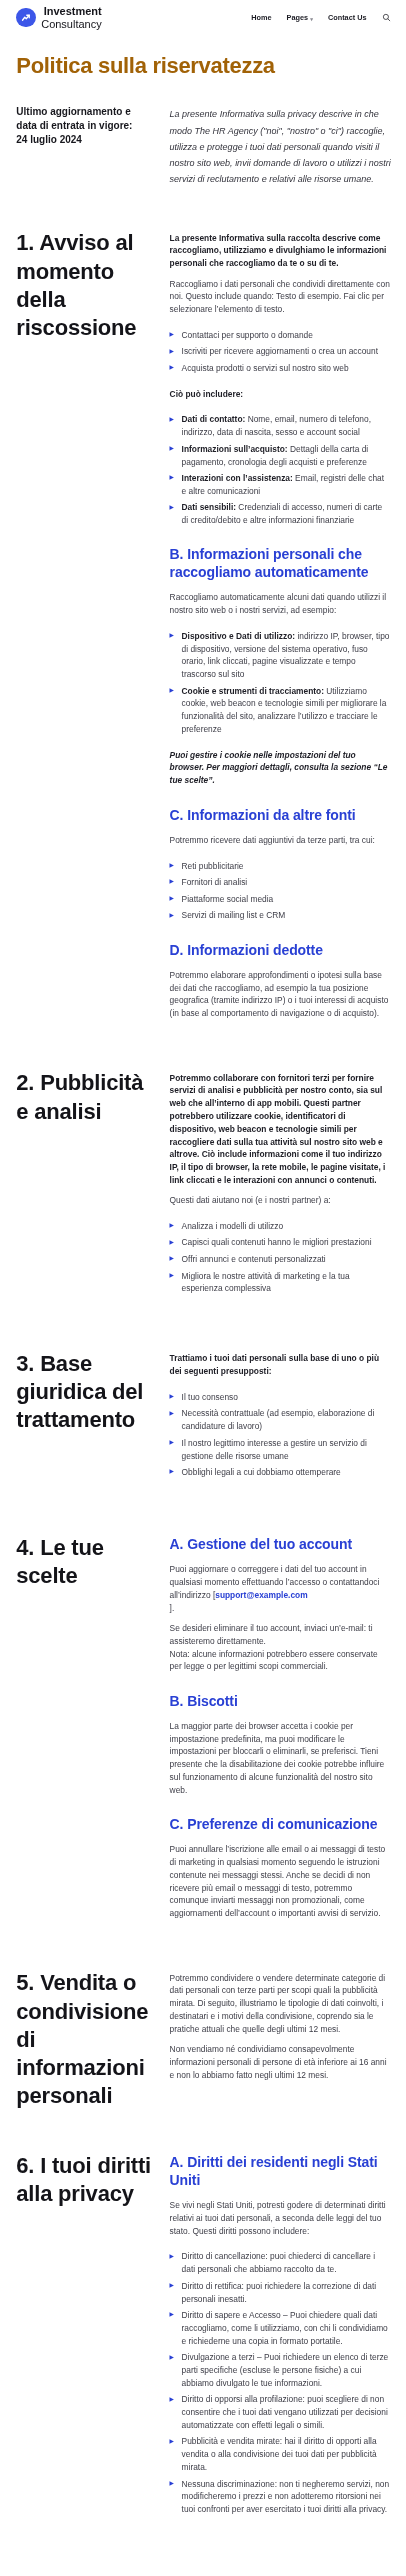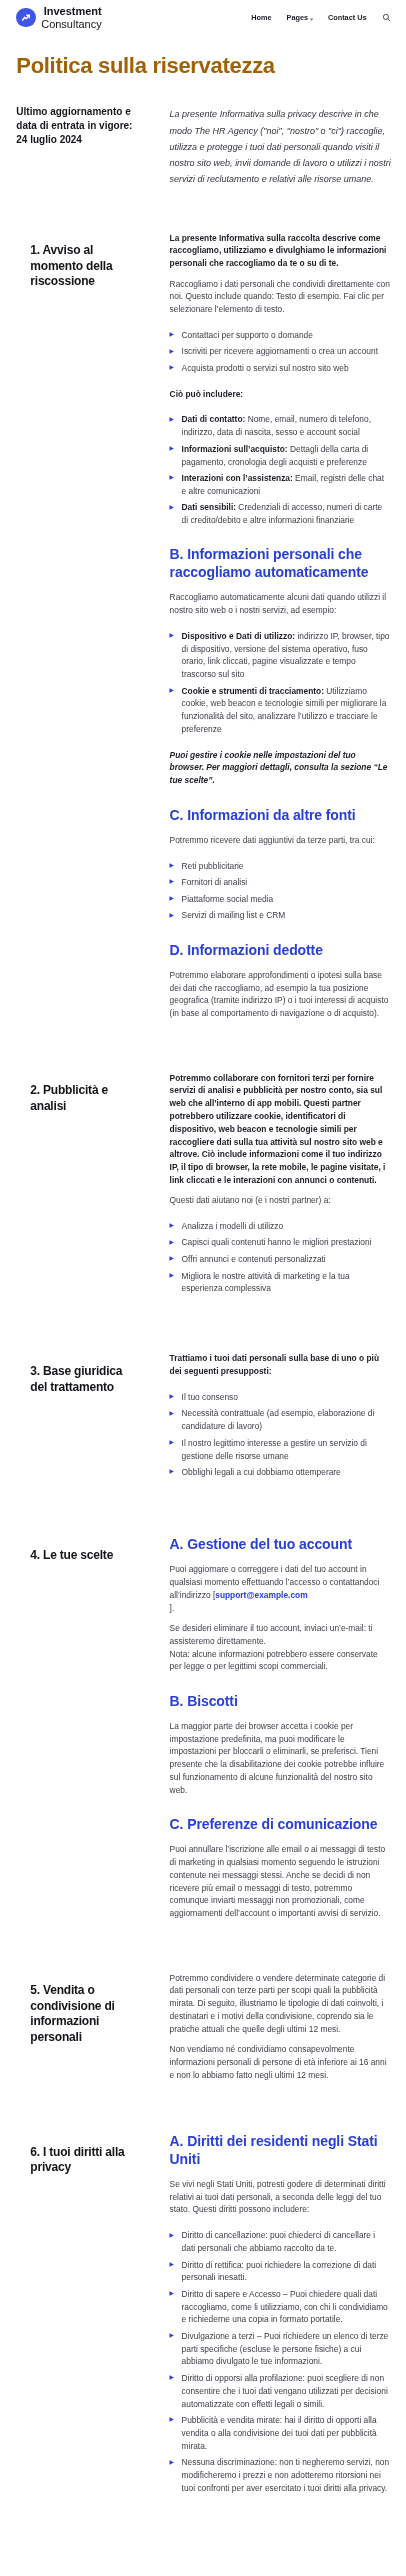--- a/index.html
+++ b/index.html
@@ -20,21 +20,21 @@
   .search-btn svg{width:9.2px;height:9.2px;display:block;}
 
   
   h1{font-size:22px;font-weight:700;color:#a16207;letter-spacing:-0.3px;margin:18.4px 0 0;}
   .intro-row{display:grid;grid-template-columns:137px 1fr;column-gap:16.3px;margin-top:26px;}
   .updated{font-size:10px;font-weight:700;color:#17171d;line-height:1.4;}
   .intro-text{font-style:italic;font-size:9px;line-height:1.8;color:#34343d;margin-top:1.1px;}
 
   
   .section-row{display:grid;grid-template-columns:137px 1fr;column-gap:16.3px;margin-top:42px;}
-  .section-title{font-size:12px;font-weight:700;color:#141419;letter-spacing:-0.2px;line-height:1.28;margin:14px;}
+  .section-title{font-size:22px;font-weight:700;color:#141419;letter-spacing:-0.2px;line-height:1.28;margin:0;}
   .section-body{font-size:8.4px;line-height:1.52;}
   .section-body > :first-child{margin-top:2.2px;}
   .section-body p{margin:7.6px 0;}
   p.lead{font-weight:700;color:#1e1e26;margin:2.2px 0 7.6px;}
   p.pbold{font-weight:700;color:#1e1e26;}
   p.note{font-weight:700;font-style:italic;color:#1e1e26;margin-top:12px;}
   h3.subhead{color:#2940d4;font-size:14px;font-weight:700;letter-spacing:-0.1px;line-height:1.25;margin:19.5px 0 9.8px;}
   ul.arrow-list{list-style:none;margin:13px 0;padding:0;}
   ul.arrow-list li{display:flex;gap:7.6px;margin:3.8px 0;}
   .tri{color:#2940d4;font-size:5.7px;line-height:1;padding-top:3.3px;flex:0 0 auto;}

